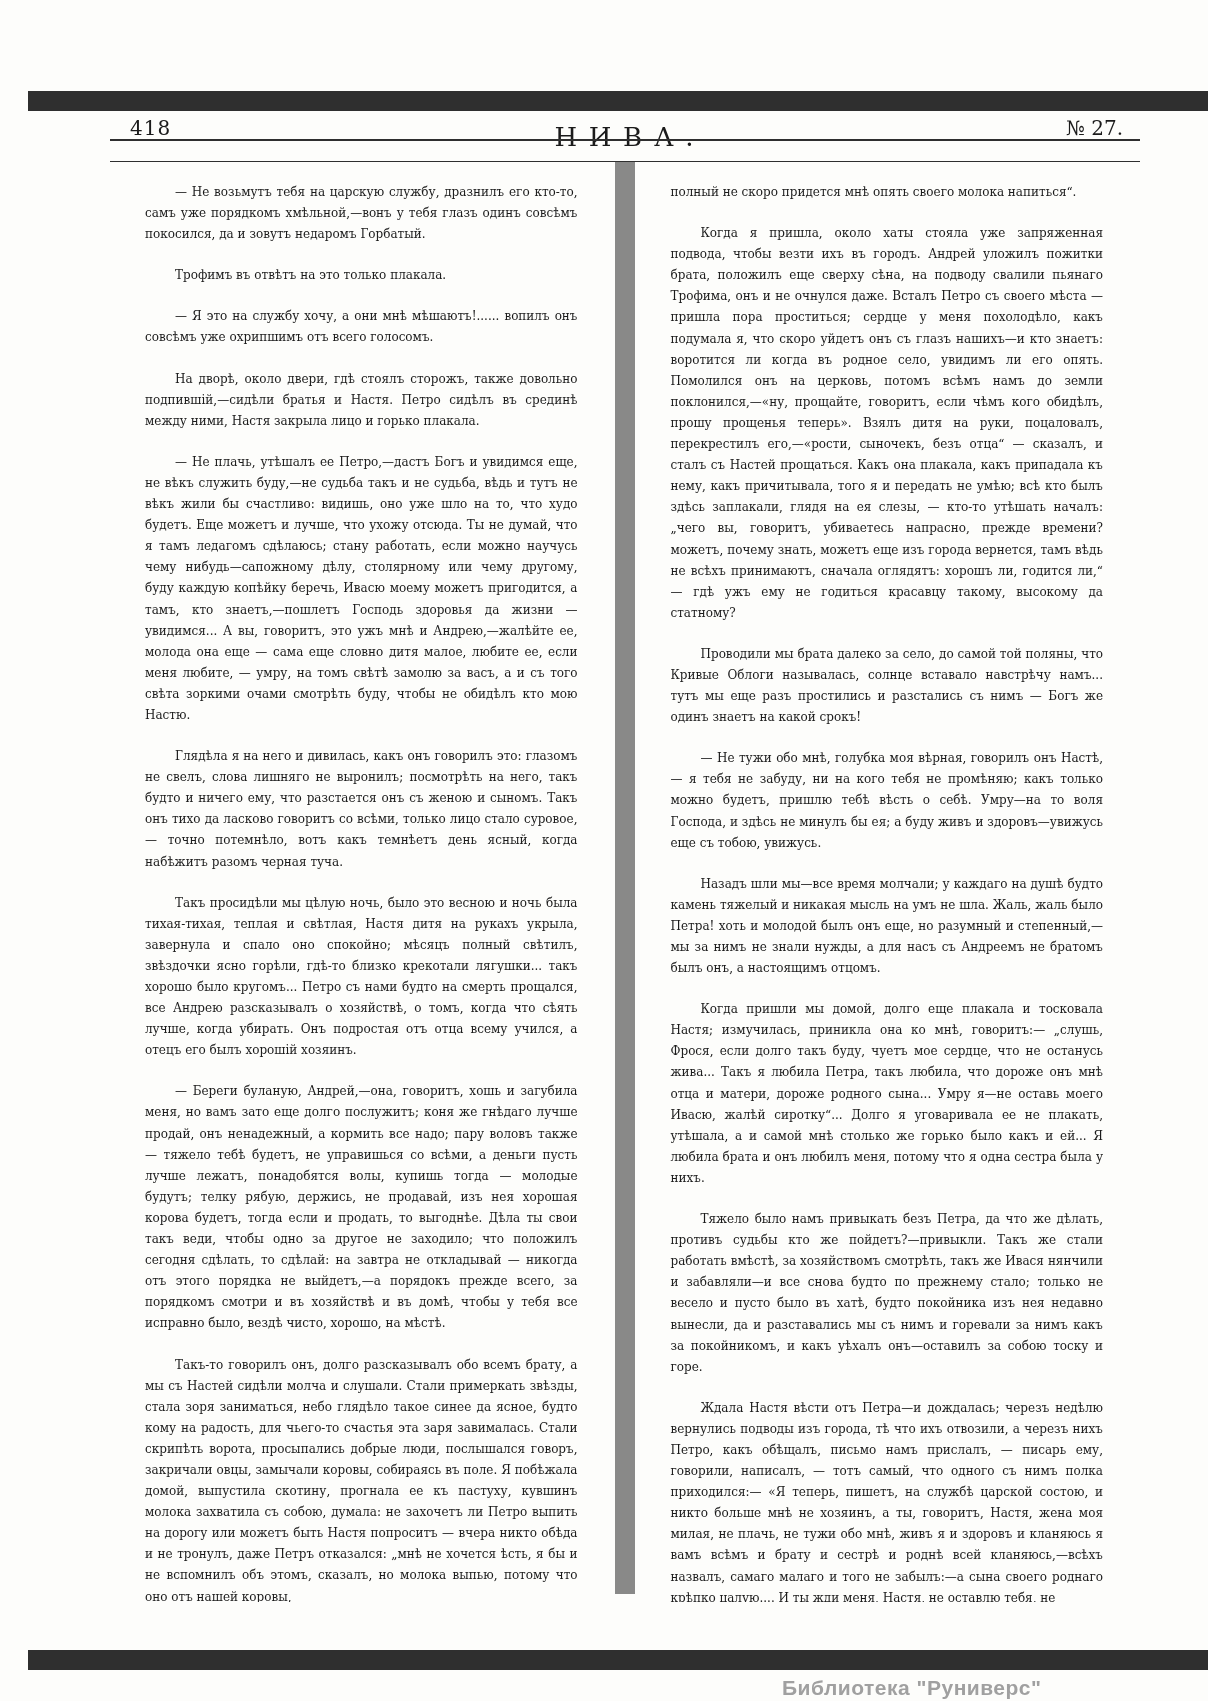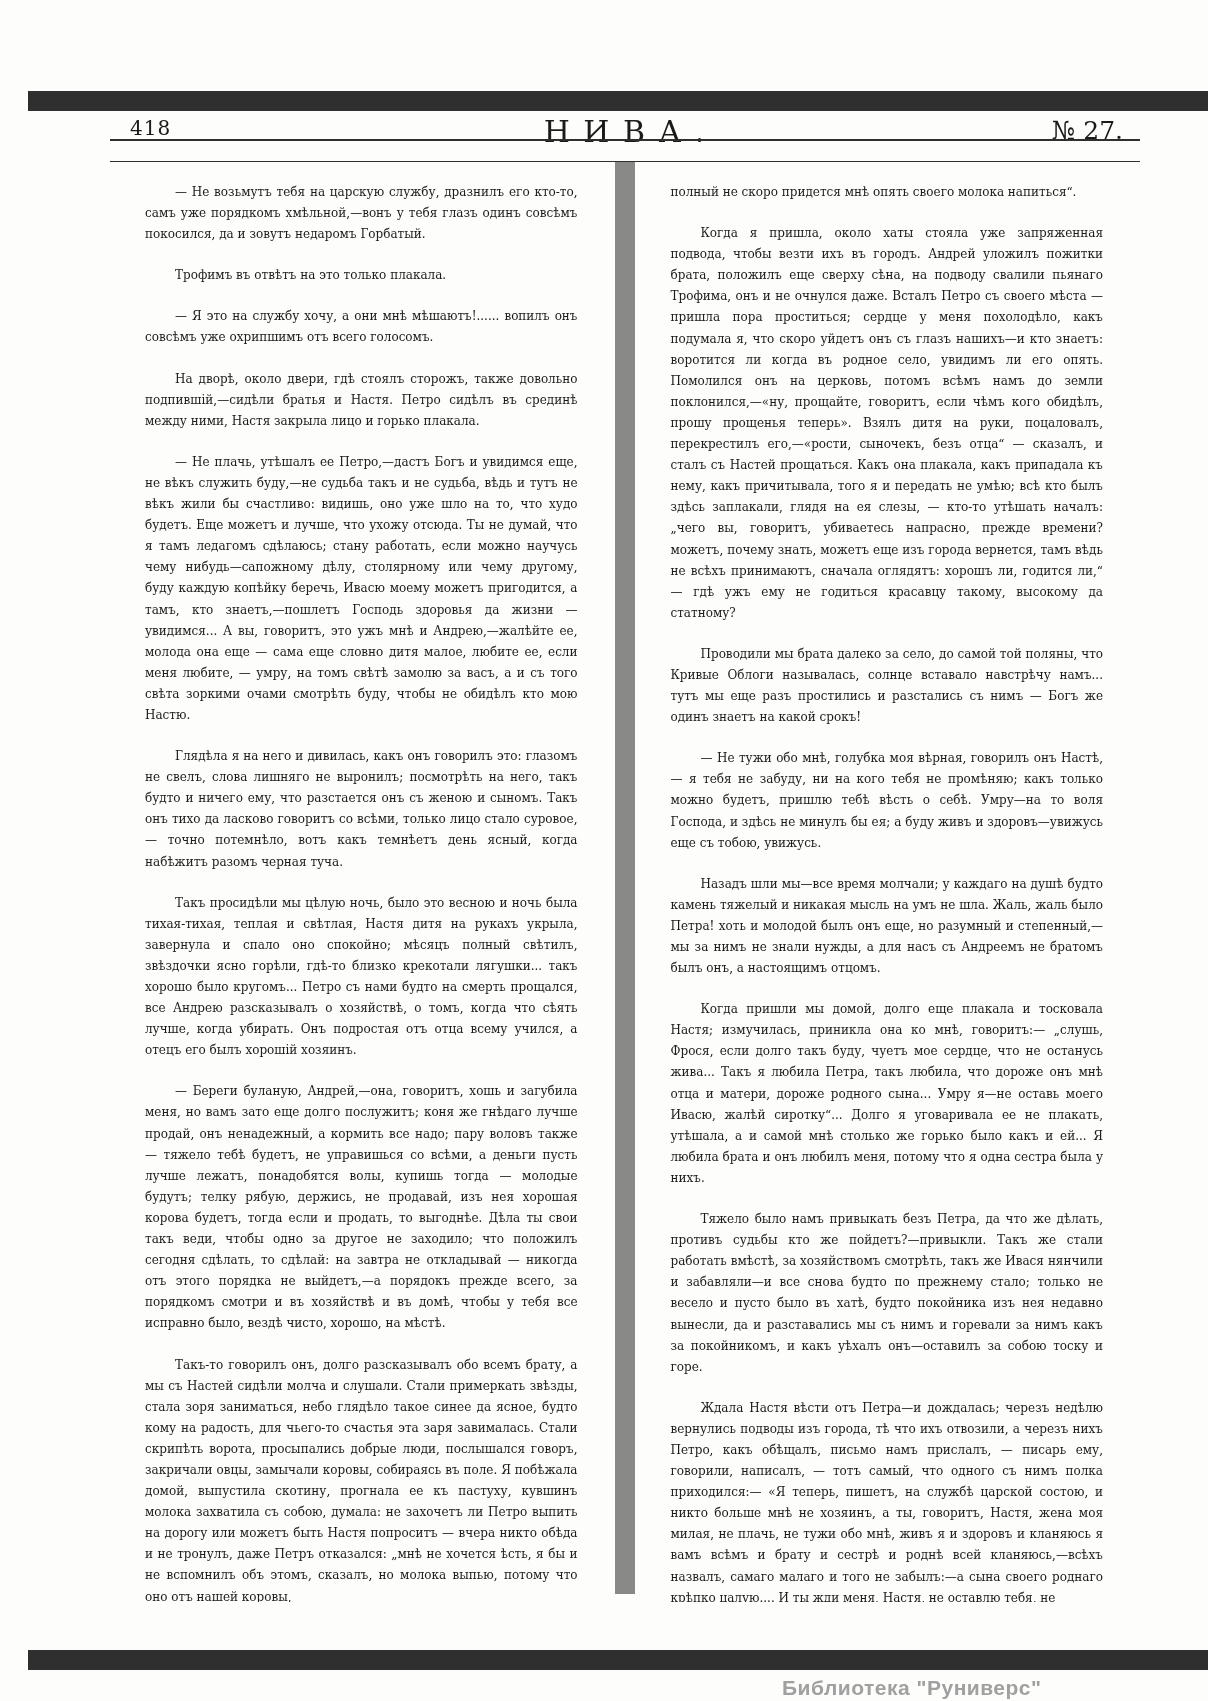--- a/index.html
+++ b/index.html
@@ -17,26 +17,26 @@
     height: 2px; background: #2f2f2f;
   }
   .page-header {
     position: absolute; top: 80px; left: 95px; right: 95px; height: 34px;
   }
   .page-num {
     position: absolute; left: 5px; top: 6px;
     font-size: 20px; letter-spacing: 1px;
   }
   .mag-title {
-    position: absolute; left: 0; right: 0; top: 4px;
-    text-align: center; font-size: 30px; letter-spacing: 0.45em;
+    position: absolute; left: 0; right: 0; top: 12px;
+    text-align: center; font-size: 26px; letter-spacing: 0.45em;
     text-indent: 0.45em;
   }
   .issue-num {
-    position: absolute; right: 0; top: 6px; font-size: 25px;
+    position: absolute; right: 0; top: 6px; font-size: 20px;
   }
   .header-rule {
     position: absolute; top: 119px; left: 90px; right: 88px;
     height: 6px;
     border-top: 2px solid #2f2f2f;
     border-bottom: 1.5px solid #2f2f2f;
   }
 
   .columns {
     position: absolute; top: 132px; left: 95px;

